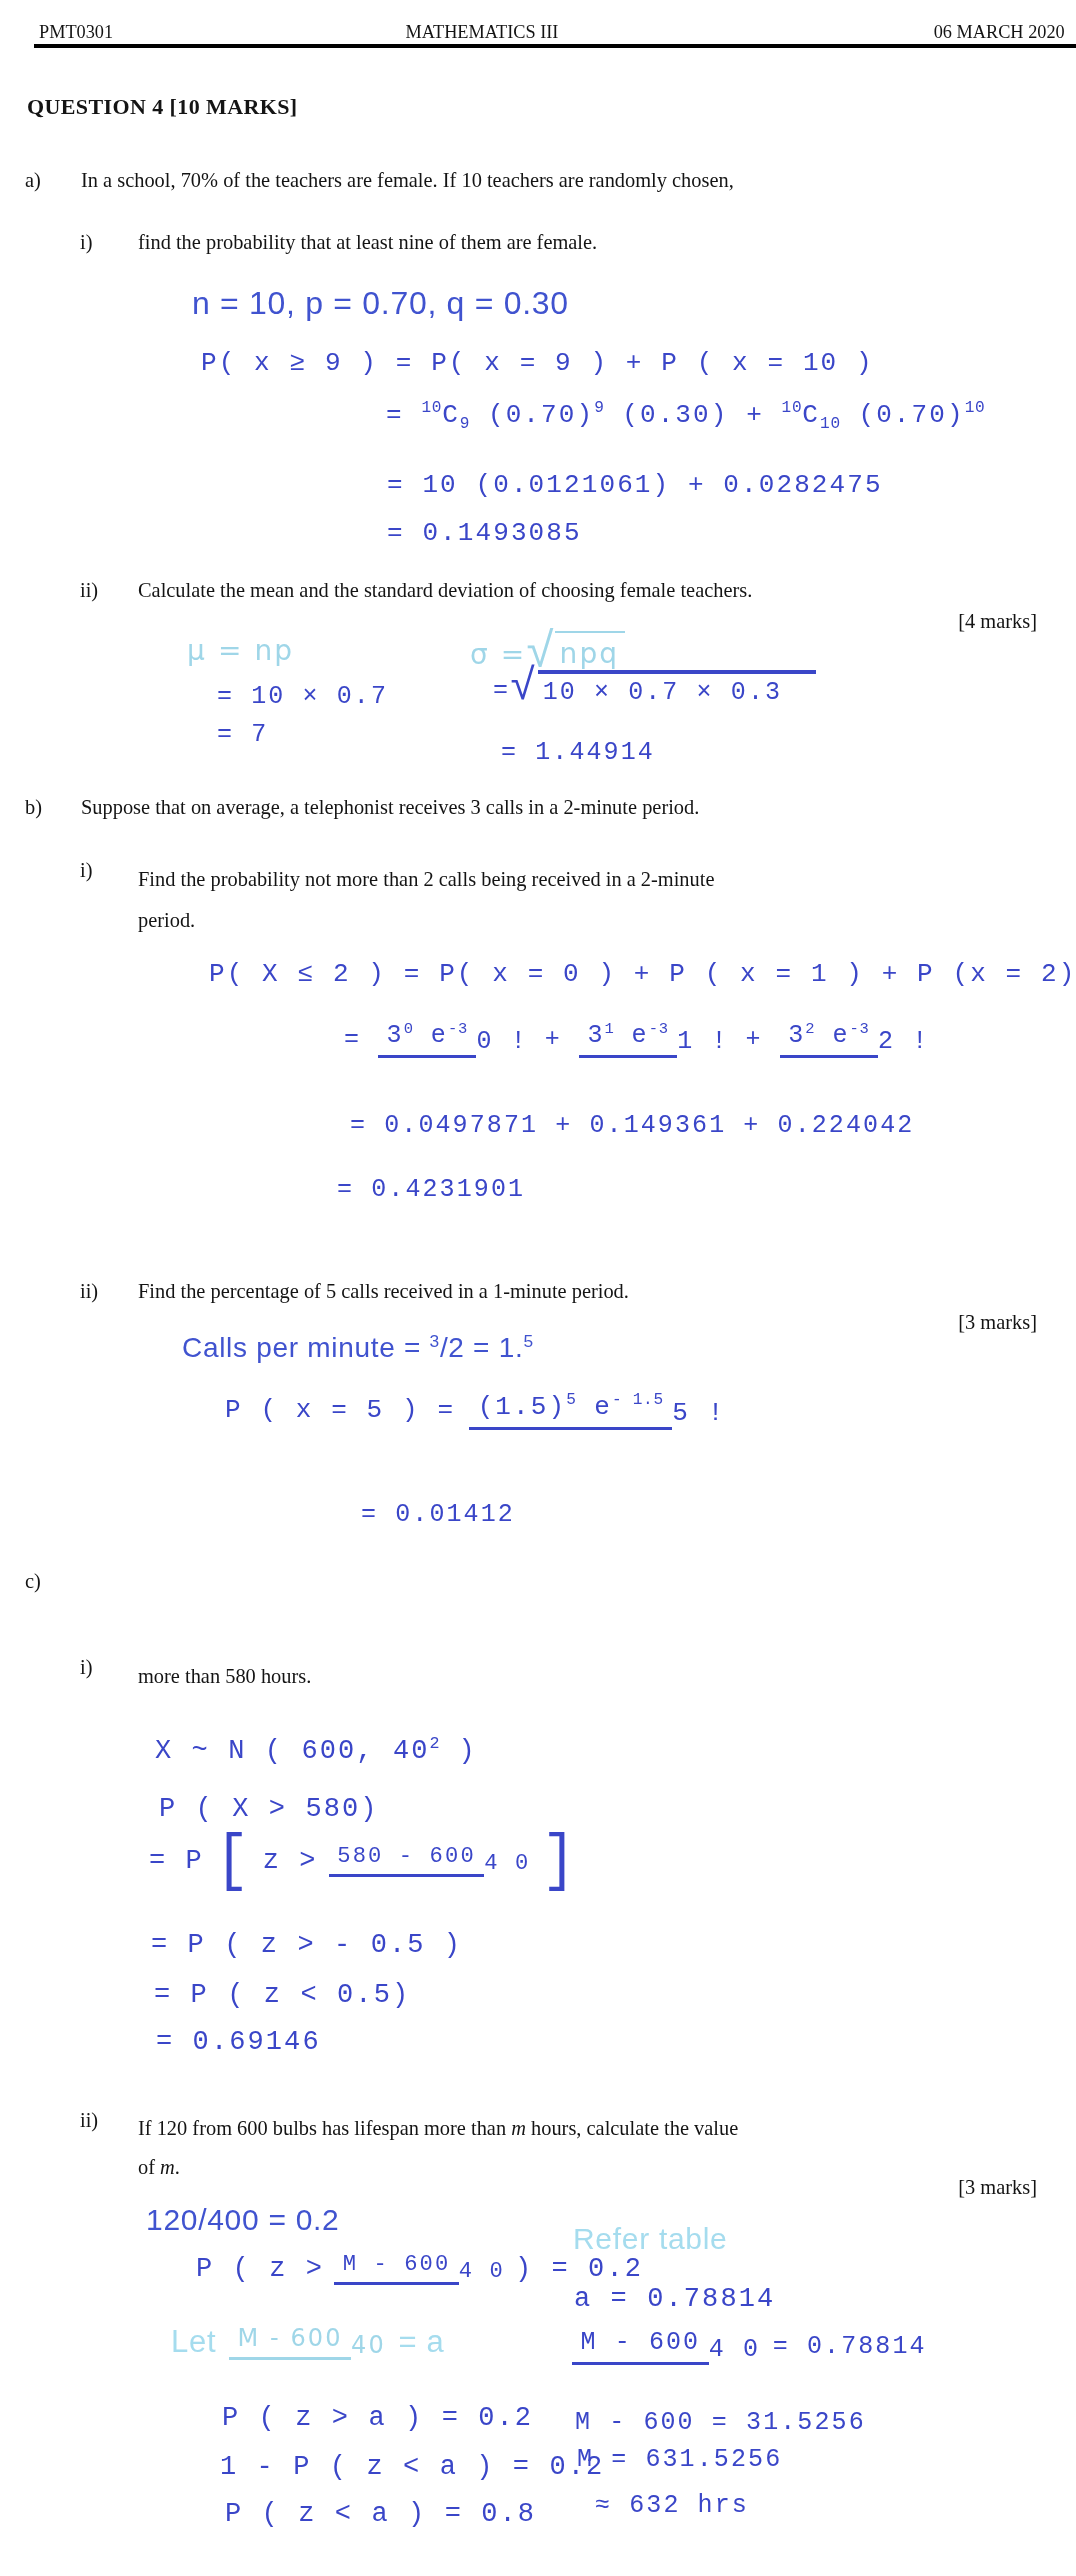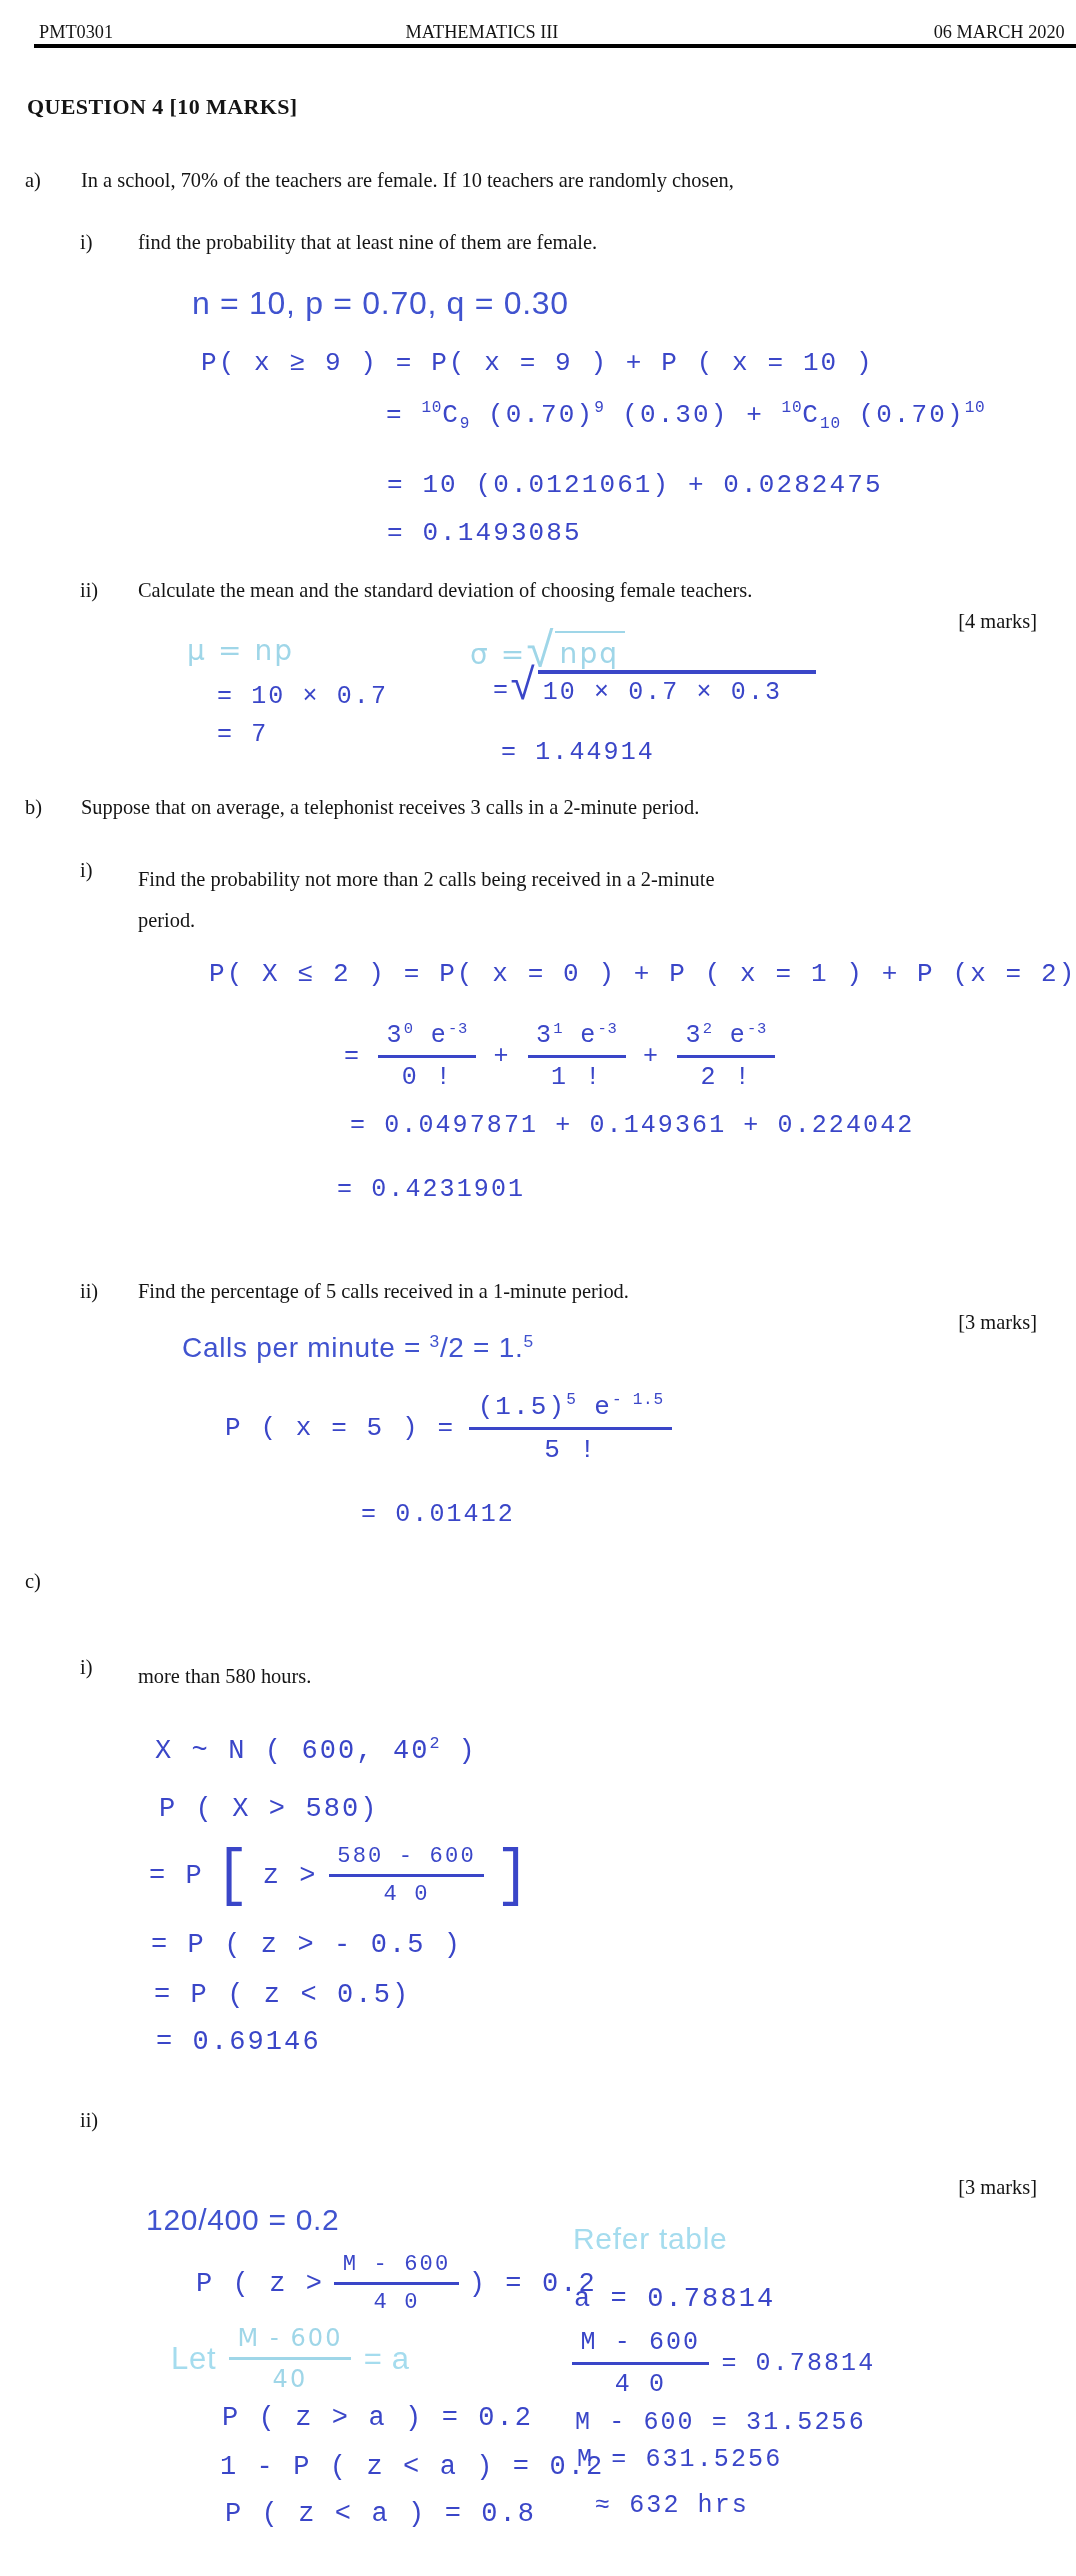--- a/index.html
+++ b/index.html
@@ -18,21 +18,21 @@
   .hw37{font-size:26px;}
   .hw36{font-size:25px;}
   
   .hw-cyan{font-family:"DejaVu Sans",sans-serif;color:var(--cyan-hand,#9fd6e8);letter-spacing:2.1px;}
   
   .typed{font-family:"Liberation Sans","DejaVu Sans",sans-serif;color:var(--typed-blue,#4053cf);letter-spacing:0.7px;}
   .typed-cyan{font-family:"Liberation Sans","DejaVu Sans",sans-serif;color:var(--cyan-typed,#a5dcee);letter-spacing:0.7px;}
   sup{font-size:62%;vertical-align:super;letter-spacing:0.7px;}
   sub{font-size:62%;vertical-align:sub;letter-spacing:0.7px;}
   .mrow{display:inline-flex;align-items:center;}
-  .frac{display:inline-flex;flex-direction:column;align-items:center;text-align:center;vertical-align:middle;}
+  .frac{display:inline-flex;align-items:center;text-align:center;vertical-align:middle;}
   .frac .num{padding:0 8.5px 5px;border-bottom:3.5px solid currentColor;}
   .frac .den{padding-top:5px;}
   .fr-sm{font-size:.82em;}
   .sqrt{display:inline-flex;align-items:flex-start;}
   .rad-sign{font-size:1.75em;line-height:.95;font-weight:300;transform:translateY(-2.8px);}
   .radicand{border-top:2.8px solid currentColor;padding:3.5px 5.6px 0 4.2px;}
   .rad-long{padding-right:34px;border-top-width:4.2px;}
   .br{font-size:2.1em;font-weight:100;line-height:0;transform:scaleY(1.1);}
   .it{font-style:italic;}
   .right{right:39px;text-align:right;}
@@ -152,20 +152,24 @@
         <span class="den">4 0</span>
       </span>
     <span class="br">]</span>
   </div>
 
   <div class="pos hw hw38" style="left:151px;top:1930px;">= P ( z &gt;  - 0.5 )</div>
   <div class="pos hw hw38" style="left:154px;top:1980px;">= P ( z &lt; 0.5)</div>
   <div class="pos hw hw38" style="left:156px;top:2027px;">=  0.69146</div>
 
   <div class="pos body-text" style="left:80px;top:2109px;">ii)</div>
+  <div class="pos body-text" style="left:138px;top:2109px;line-height:39px;">
+    <div><span>If 120 from 600 bulbs has lifespan more than </span><span class="it">m</span><span> hours, calculate the value</span></div>
+    <div><span>of </span><span class="it">m</span><span>.</span></div>
+  </div>
   <div class="pos marks right" style="top:2176px;">[3 marks]</div>
 
   <div class="pos typed" style="left:146px;top:2203px;font-size:30px;">120/400 = 0.2</div>
   <div class="pos typed-cyan" style="left:573px;top:2222px;font-size:30px;">Refer table</div>
 
   <div class="pos hw mrow" style="left:196px;top:2252px;font-size:27px;gap:10px;">
     <span>P ( z &gt;</span>
     <span class="frac fr-sm">
         <span class="num">M - 600</span>
         <span class="den">4 0</span>

